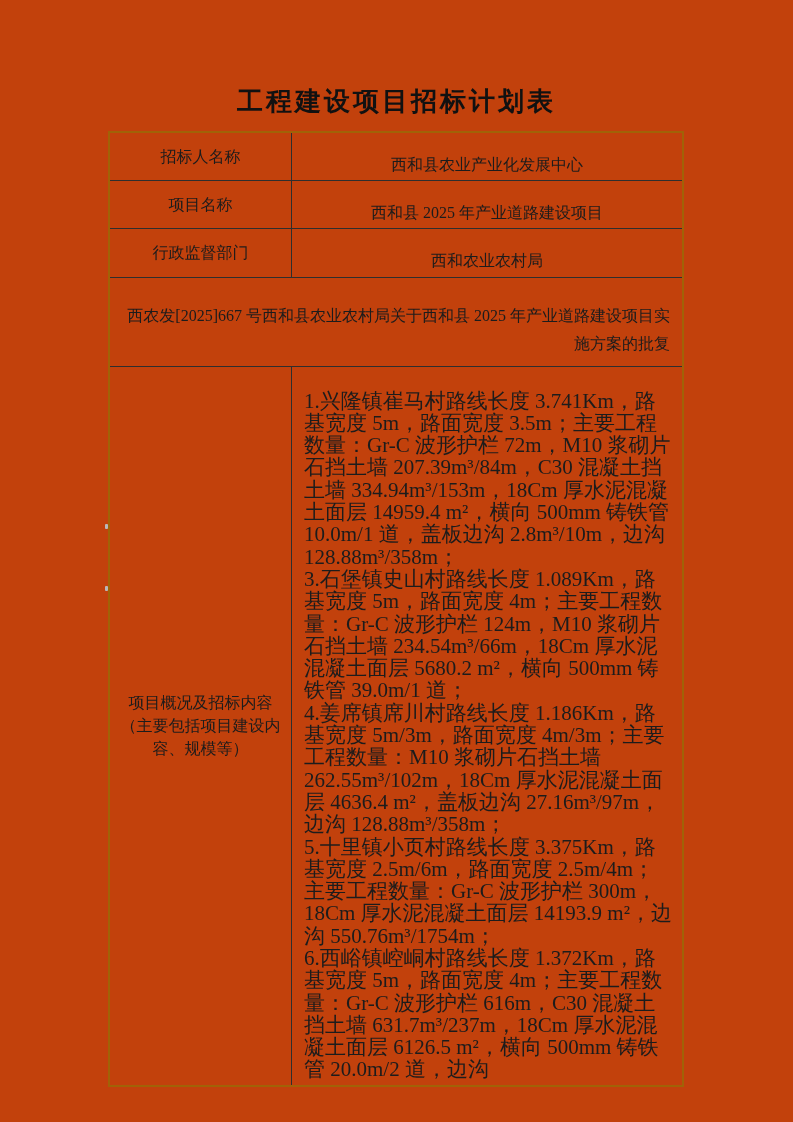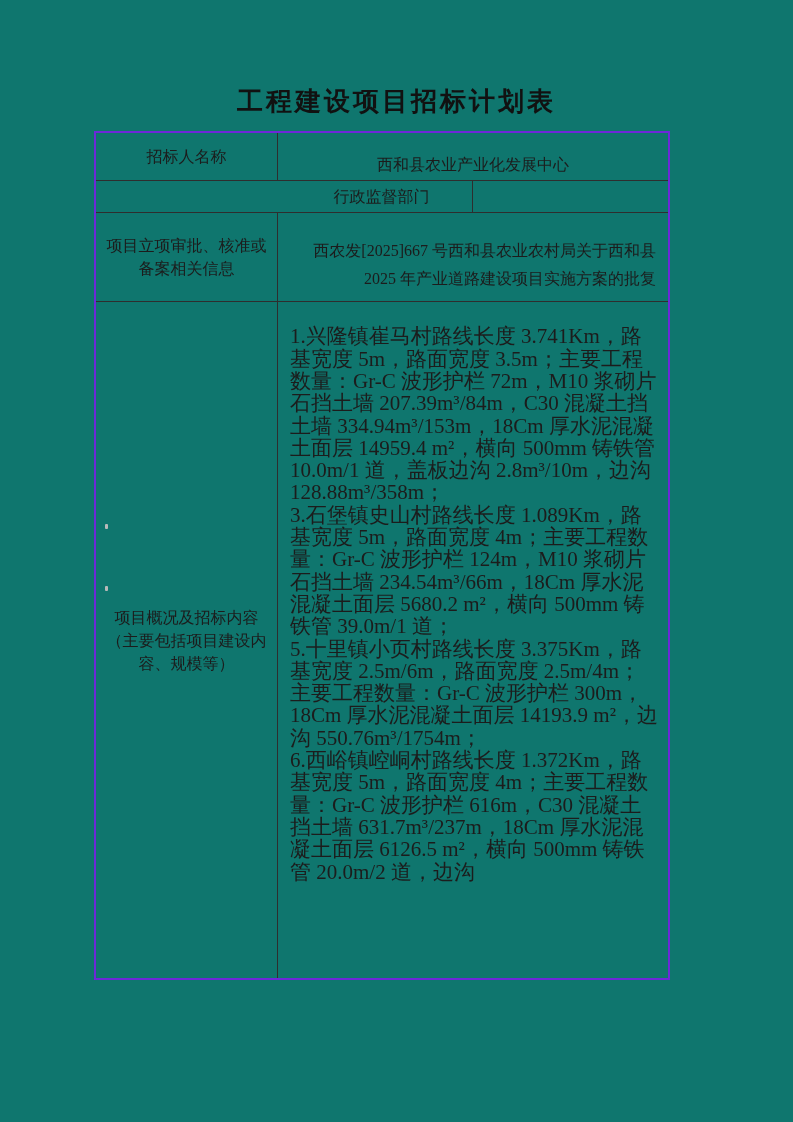--- a/index.html
+++ b/index.html
@@ -4,43 +4,43 @@
 <style>
   html, body {
     margin: 0;
     padding: 0;
     background: #ffffff;
   }
   .page {
     position: relative;
     width: 793px;
     height: 1122px;
-    background: #0f766e;
+    background: #c2410c;
     overflow: hidden;
     font-family: "Liberation Serif", "DejaVu Serif", serif;
     color: #1c1c1c;
   }
   .doc-title {
     position: absolute;
     top: 84px;
     left: 0;
     width: 100%;
     margin: 0;
     text-align: center;
     font-size: 26px;
     font-weight: bold;
     letter-spacing: 3px;
     color: #111;
   }
   .plan-table {
     position: absolute;
-    left: 94px;
+    left: 108px;
     top: 131px;
     width: 572px;
-    border: 2px solid #6d28d9;
+    border: 2px solid #a16207;
     border-collapse: collapse;
     display: block;
   }
   .t-row {
     display: flex;
     align-items: stretch;
     border-bottom: 1.5px solid #2e2e2e;
   }
   .t-row:last-child {
     border-bottom: none;
@@ -109,35 +109,40 @@
 
   <h1 class="doc-title">工程建设项目招标计划表</h1>
 
   <div class="plan-table">
 
     <div class="t-row row-bidder">
       <div class="cell label">招标人名称</div>
       <div class="cell value">西和县农业产业化发展中心</div>
     </div>
 
+    <div class="t-row row-project">
+      <div class="cell label">项目名称</div>
+      <div class="cell value">西和县 2025 年产业道路建设项目</div>
+    </div>
 
     <div class="t-row row-supervisor">
       <div class="cell label">行政监督部门</div>
+      <div class="cell value">西和农业农村局</div>
     </div>
 
     <div class="t-row row-approval">
-      <div class="cell label">项目立项审批、核准或备案相关信息</div>
       <div class="cell value">西农发[2025]667 号西和县农业农村局关于西和县 2025 年产业道路建设项目实施方案的批复</div>
     </div>
 
     <div class="t-row row-overview">
       <div class="cell label">项目概况及招标内容（主要包括项目建设内容、规模等）</div>
       <div class="cell value">
         <p>1.兴隆镇崔马村路线长度 3.741Km，路基宽度 5m，路面宽度 3.5m；主要工程数量：Gr-C 波形护栏 72m，M10 浆砌片石挡土墙 207.39m³/84m，C30 混凝土挡土墙 334.94m³/153m，18Cm 厚水泥混凝土面层 14959.4 m²，横向 500mm 铸铁管 10.0m/1 道，盖板边沟 2.8m³/10m，边沟 128.88m³/358m；</p>
         <p>3.石堡镇史山村路线长度 1.089Km，路基宽度 5m，路面宽度 4m；主要工程数量：Gr-C 波形护栏 124m，M10 浆砌片石挡土墙 234.54m³/66m，18Cm 厚水泥混凝土面层 5680.2 m²，横向 500mm 铸铁管 39.0m/1 道；</p>
+        <p>4.姜席镇席川村路线长度 1.186Km，路基宽度 5m/3m，路面宽度 4m/3m；主要工程数量：M10 浆砌片石挡土墙 262.55m³/102m，18Cm 厚水泥混凝土面层 4636.4 m²，盖板边沟 27.16m³/97m，边沟 128.88m³/358m；</p>
         <p>5.十里镇小页村路线长度 3.375Km，路基宽度 2.5m/6m，路面宽度 2.5m/4m；主要工程数量：Gr-C 波形护栏 300m，18Cm 厚水泥混凝土面层 14193.9 m²，边沟 550.76m³/1754m；</p>
         <p>6.西峪镇崆峒村路线长度 1.372Km，路基宽度 5m，路面宽度 4m；主要工程数量：Gr-C 波形护栏 616m，C30 混凝土挡土墙 631.7m³/237m，18Cm 厚水泥混凝土面层 6126.5 m²，横向 500mm 铸铁管 20.0m/2 道，边沟</p>
       </div>
     </div>
 
   </div>
 
   <div class="scan-speck speck-1"></div>
   <div class="scan-speck speck-2"></div>
 

